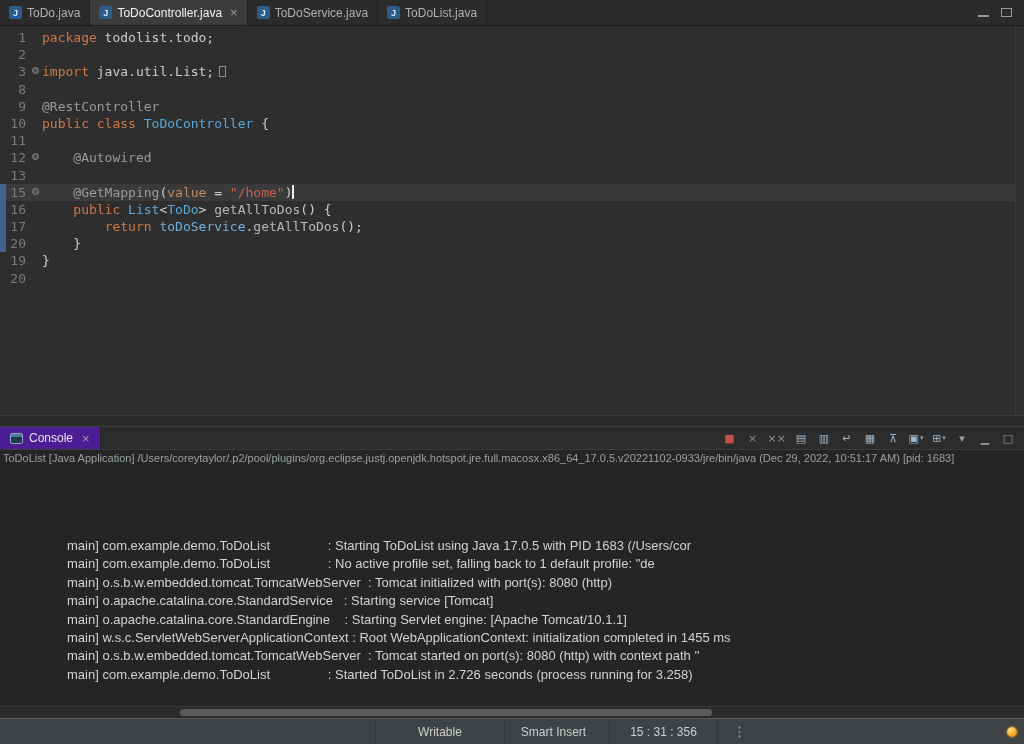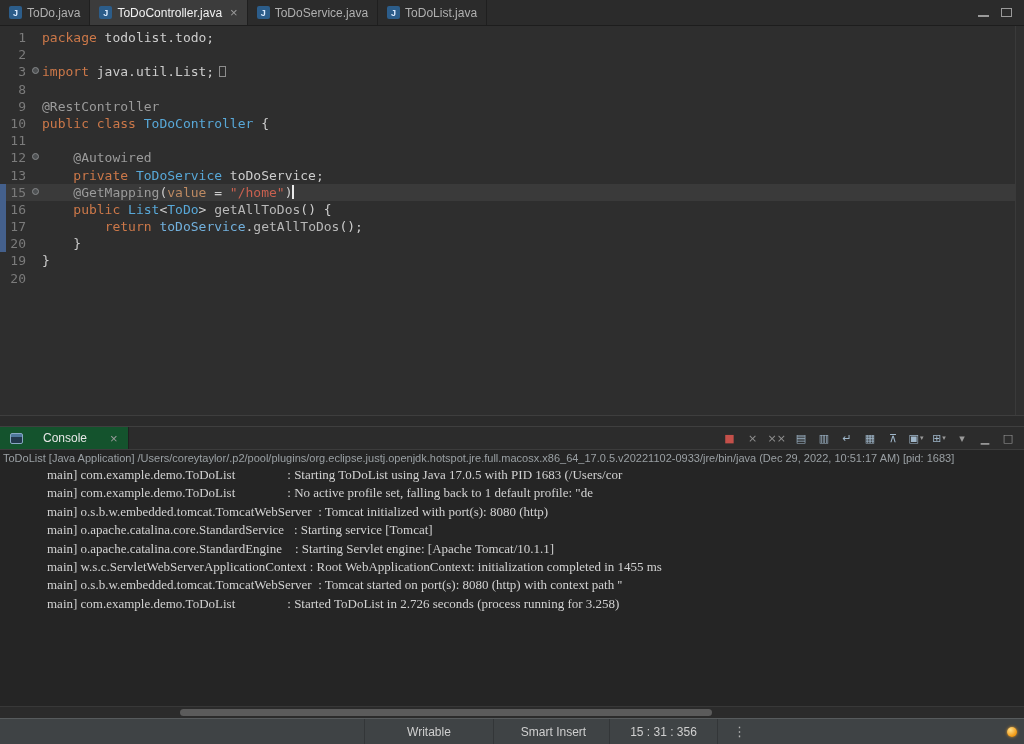--- a/index.html
+++ b/index.html
@@ -43,46 +43,46 @@
     margin-left:5px;vertical-align:-1px}
   .caret{display:inline-block;width:2px;height:14px;background:#e9e9e9;vertical-align:-2px}
   .editor-bottom{position:absolute;left:0;right:0;bottom:0;height:11px;
     border-top:1px solid #3e3e3e;background:#2b2b2b}
   .overview-ruler{position:absolute;top:0;bottom:11px;right:0;width:9px;
     border-left:1px solid #3a3a3a;background:#2f2f2f}
 
   
   .console-header{height:24px;background:#2c2c2c;border-top:1px solid #3f3f3f;
     border-bottom:1px solid #3c3c3c;display:flex;align-items:stretch;flex:none}
-  .console-tab{display:flex;align-items:center;gap:20px;padding:0 10px;background:#14532d;
+  .console-tab{display:flex;align-items:center;gap:6px;padding:0 10px;background:#4c1d95;
     color:#e8e8e8;font-size:12px;border-right:1px solid #202020}
   .cview-icon{width:13px;height:11px;border:1px solid #89a8c4;border-radius:2px;
     background:linear-gradient(#4e789c 0 3px,#22384c 3px);flex:none}
   #console-toolbar{margin-left:auto;display:flex;align-items:center;gap:7px;padding-right:8px}
   .cicon{min-width:16px;height:17px;display:flex;align-items:center;justify-content:center;
     font-size:11px;line-height:1;cursor:default;font-family:"DejaVu Sans",sans-serif}
   .cicon .dd{font-size:7px;color:#9a9a9a;margin-left:1px}
   .console-info{height:16px;background:#252525;color:#9aa0a4;font-size:11px;
     padding:2px 4px 0 3px;white-space:nowrap;overflow:hidden;flex:none}
   .console-log{height:240px;background:#252525;overflow:hidden;flex:none;position:relative}
-  #log-lines{padding-left:47px;font-family:Liberation Serif, serif;
+  #log-lines{margin-top:71px;padding-left:67px;font-family:Liberation Sans, sans-serif;
     font-size:13px;line-height:18.4px;color:#d2d2d2}
   .logline{white-space:pre;overflow:hidden}
 
   
   .hscroll{height:12px;background:#2b2b2b;border-top:1px solid #383838;position:relative;flex:none}
   .hthumb{position:absolute;left:180px;width:532px;top:2px;height:7px;background:#5b5b5b;
     border-radius:4px}
 
   
   .statusbar{height:26px;background:#3f4345;border-top:1px solid #575b5d;position:relative;
     font-size:12px;color:#cfcfcf;flex:none}
   .sb-sec{position:absolute;top:0;height:100%;display:flex;align-items:center;
     justify-content:center;border-left:1px solid #333638;border-right:1px solid #333638}
-  .sb-writable{left:364px;width:130px}
+  .sb-writable{left:375px;width:130px}
   .sb-insert{left:498px;width:112px;border-left:none}
   .sb-pos{left:610px;width:108px;border-left:none}
   .sb-kebab{position:absolute;left:733px;top:0;height:100%;display:flex;align-items:center;
     color:#b5b5b5;font-size:13px}
   .bulb{position:absolute;right:7px;top:8px;width:10px;height:10px;border-radius:50%;
     background:radial-gradient(circle at 35% 30%,#ffe08a,var(--bulb_orange) 70%);
     box-shadow:0 0 3px rgba(255,170,40,.8)}
 </style>
 </head>
 <body>
@@ -118,21 +118,21 @@
   <div class="editor">
     <div id="code-lines">
         <div class="row"><span class="m"></span><span class="ln">1</span><span class="fold"></span><span class="code"><span class="kw">package</span><span class="pl"> todolist.todo;</span></span></div>
         <div class="row"><span class="m"></span><span class="ln">2</span><span class="fold"></span><span class="code"></span></div>
         <div class="row"><span class="m"></span><span class="ln">3</span><span class="fold"><span class="dot"></span></span><span class="code"><span class="kw">import</span><span class="pl"> java.util.List;</span><span class="foldbox"></span></span></div>
         <div class="row"><span class="m"></span><span class="ln">8</span><span class="fold"></span><span class="code"></span></div>
         <div class="row"><span class="m"></span><span class="ln">9</span><span class="fold"></span><span class="code"><span class="an">@RestController</span></span></div>
         <div class="row"><span class="m"></span><span class="ln">10</span><span class="fold"></span><span class="code"><span class="kw">public class</span><span class="pl"> </span><span class="ty">ToDoController</span><span class="pl"> {</span></span></div>
         <div class="row"><span class="m"></span><span class="ln">11</span><span class="fold"></span><span class="code"></span></div>
         <div class="row"><span class="m"></span><span class="ln">12</span><span class="fold"><span class="dot"></span></span><span class="code"><span class="pl">    </span><span class="an">@Autowired</span></span></div>
-        <div class="row"><span class="m"></span><span class="ln">13</span><span class="fold"></span><span class="code"><span class="pl">    </span><span class="kw">private</span><span class="pl"> </span><span class="ty">ToDoService</span><span class="pl"> toDoService;</span></span></div>
+        <div class="row"><span class="m"></span><span class="ln">13</span><span class="fold"></span></div>
         <div class="row current"><span class="m range"></span><span class="ln">15</span><span class="fold"><span class="dot"></span></span><span class="code"><span class="pl">    </span><span class="an">@GetMapping</span><span class="pl">(</span><span class="anv">value</span><span class="pl"> = </span><span class="st">"/home"</span><span class="pl">)</span><span class="caret"></span></span></div>
         <div class="row"><span class="m range"></span><span class="ln">16</span><span class="fold"></span><span class="code"><span class="pl">    </span><span class="kw">public</span><span class="pl"> </span><span class="ty">List</span><span class="pl">&lt;</span><span class="ty">ToDo</span><span class="pl">&gt; </span><span class="mth">getAllToDos</span><span class="pl">() {</span></span></div>
         <div class="row"><span class="m range"></span><span class="ln">17</span><span class="fold"></span><span class="code"><span class="pl">        </span><span class="kw">return</span><span class="pl"> </span><span class="fld">toDoService</span><span class="pl">.</span><span class="mth">getAllToDos</span><span class="pl">();</span></span></div>
         <div class="row"><span class="m range"></span><span class="ln">20</span><span class="fold"></span><span class="code"><span class="pl">    }</span></span></div>
         <div class="row"><span class="m"></span><span class="ln">19</span><span class="fold"></span><span class="code"><span class="pl">}</span></span></div>
         <div class="row"><span class="m"></span><span class="ln">20</span><span class="fold"></span><span class="code"></span></div>
       </div>
     <div class="overview-ruler"></div>
     <div class="editor-bottom"></div>
   </div>

